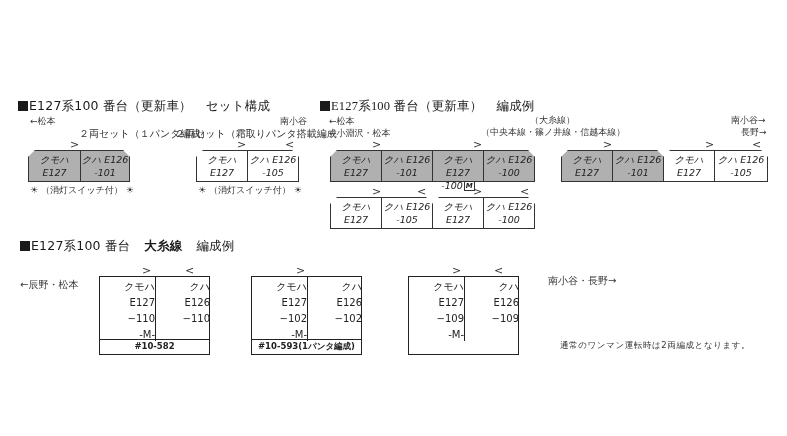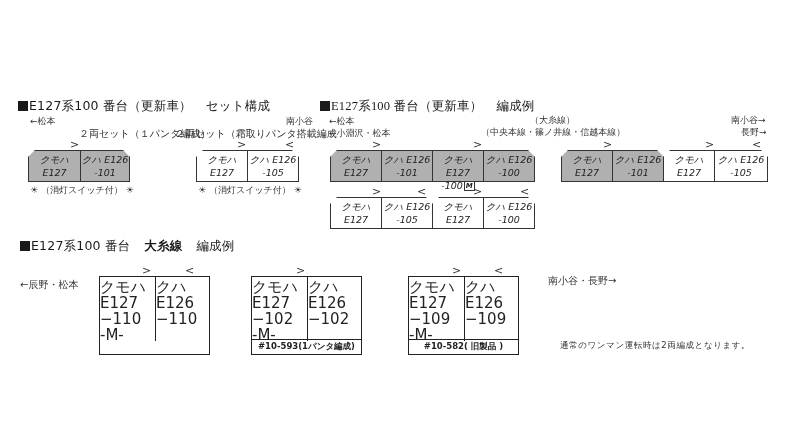--- a/index.html
+++ b/index.html
@@ -17,34 +17,34 @@
          text-align:center; font-size:9.5px; line-height:13px; color:#222; padding-top:2px;font-style:italic; }
   .car.gray { background:#b0b0b0; }
   .car.white { background:#ffffff; }
   .car.left { clip-path: polygon(7px 0, 100% 0, 100% 100%, 0 100%, 0 7px); }
   .car.right { clip-path: polygon(0 0, calc(100% - 7px) 0, 100% 7px, 100% 100%, 0 100%); }
   .mbadge { display:inline-block; font-size:7px; line-height:8px; border:1px solid #333; background:#fff; padding:0 1px; margin-left:1px; vertical-align:1px; font-weight:bold; }
   .panto { position:absolute; font-size:11px; color:#333; line-height:10px; }
 
   
   .box { position:absolute; border:1px solid #222; box-sizing:border-box; background:#fff; }
-  .box .cell { position:absolute; top:0; text-align:left; font-size:15px; line-height:16px; color:#222; }
+  .box .cell { position:absolute; top:0; text-align:right; font-size:10px; line-height:16px; color:#222; }
   .box .divider { position:absolute; top:0; width:1px; background:#222; }
   .box .foot { position:absolute; left:0; right:0; bottom:0; height:14px; border-top:1px solid #222;
                text-align:center; font-size:8.5px; line-height:13px; font-weight:bold; }
   .notice { font-size:8.5px; color:#333; white-space:nowrap; letter-spacing:0.6px;text-align:right; }
 </style>
 </head>
 <body>
 
 <div class="abs title" style="left:18px;top:98px;">
   <span class="sq"></span><span>E127系100 番台（更新車）</span><span class="gap"></span><span>セット構成</span>
 </div>
 <div class="abs small" style="left:30px;top:115px;">←松本</div>
-<div class="abs small" style="left:286px;top:115px;">南小谷</div>
+<div class="abs small" style="left:280px;top:115px;">南小谷</div>
 <div class="abs small2" style="left:38px;top:127px;margin-left:41px;">２両セット（１パンタ編成）</div>
 <div class="abs small2" style="left:175px;top:127px;font-family:Liberation Mono, monospace;">２両セット（霜取りパンタ搭載編成</div>
 
 <div class="panto" style="left:70px;top:140px;">&gt;</div>
 <div class="car gray left" style="left:28px;top:150px;width:53px;">
   <div>クモハE127</div>
   <div><span>-101</span><span class="mbadge">M</span></div>
 </div>
 <div class="car gray right" style="left:80px;top:150px;width:50px;">
   <div>クハ E126</div>
@@ -156,20 +156,21 @@
     <div>E127</div>
     <div>−110</div>
     <div>-M-</div>
   </div>
   <div class="divider" style="left:55px;height:64px;"></div>
   <div class="cell" style="left:56px;width:54px;top:2px;">
     <div>クハ</div>
     <div>E126</div>
     <div>−110</div>
   </div>
+  <div class="foot">#10-582</div>
 </div>
 
 <div class="panto" style="left:296px;top:266px;">&gt;</div>
 <div class="box" style="left:251px;top:276px;width:111px;height:79px;">
   <div class="cell" style="left:0;width:55px;top:2px;">
     <div>クモハ</div>
     <div>E127</div>
     <div>−102</div>
     <div>-M-</div>
   </div>
@@ -190,16 +191,15 @@
     <div>E127</div>
     <div>−109</div>
     <div>-M-</div>
   </div>
   <div class="divider" style="left:55px;height:64px;"></div>
   <div class="cell" style="left:56px;width:54px;top:2px;">
     <div>クハ</div>
     <div>E126</div>
     <div>−109</div>
   </div>
-  <div class="foot">#10-582( 旧製品 )</div>
 </div>
 
 <div class="abs notice" style="left:560px;top:340px;">通常のワンマン運転時は2両編成となります。</div>
 
 </body></html>

